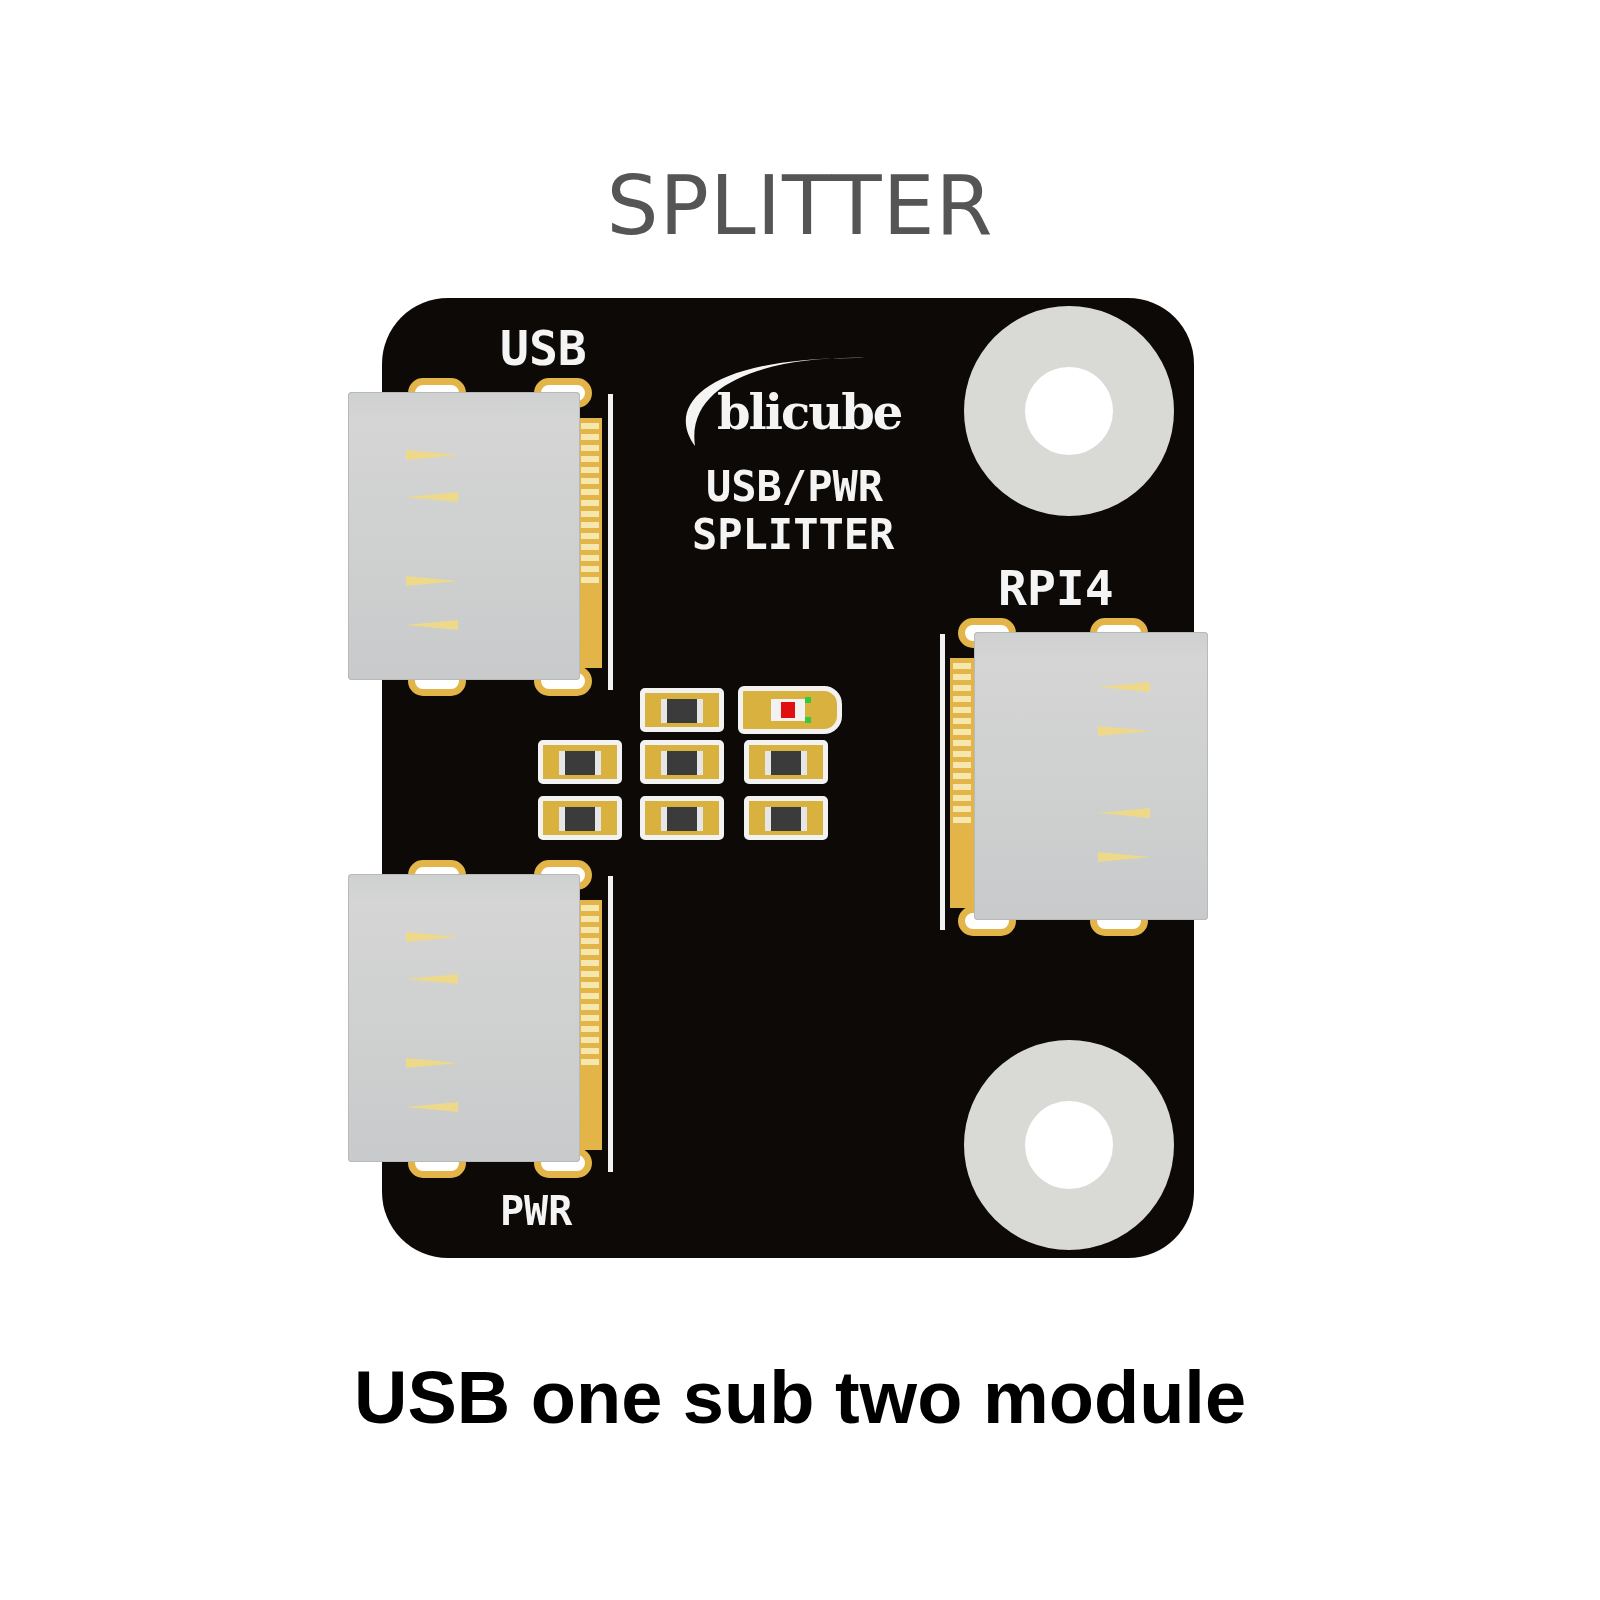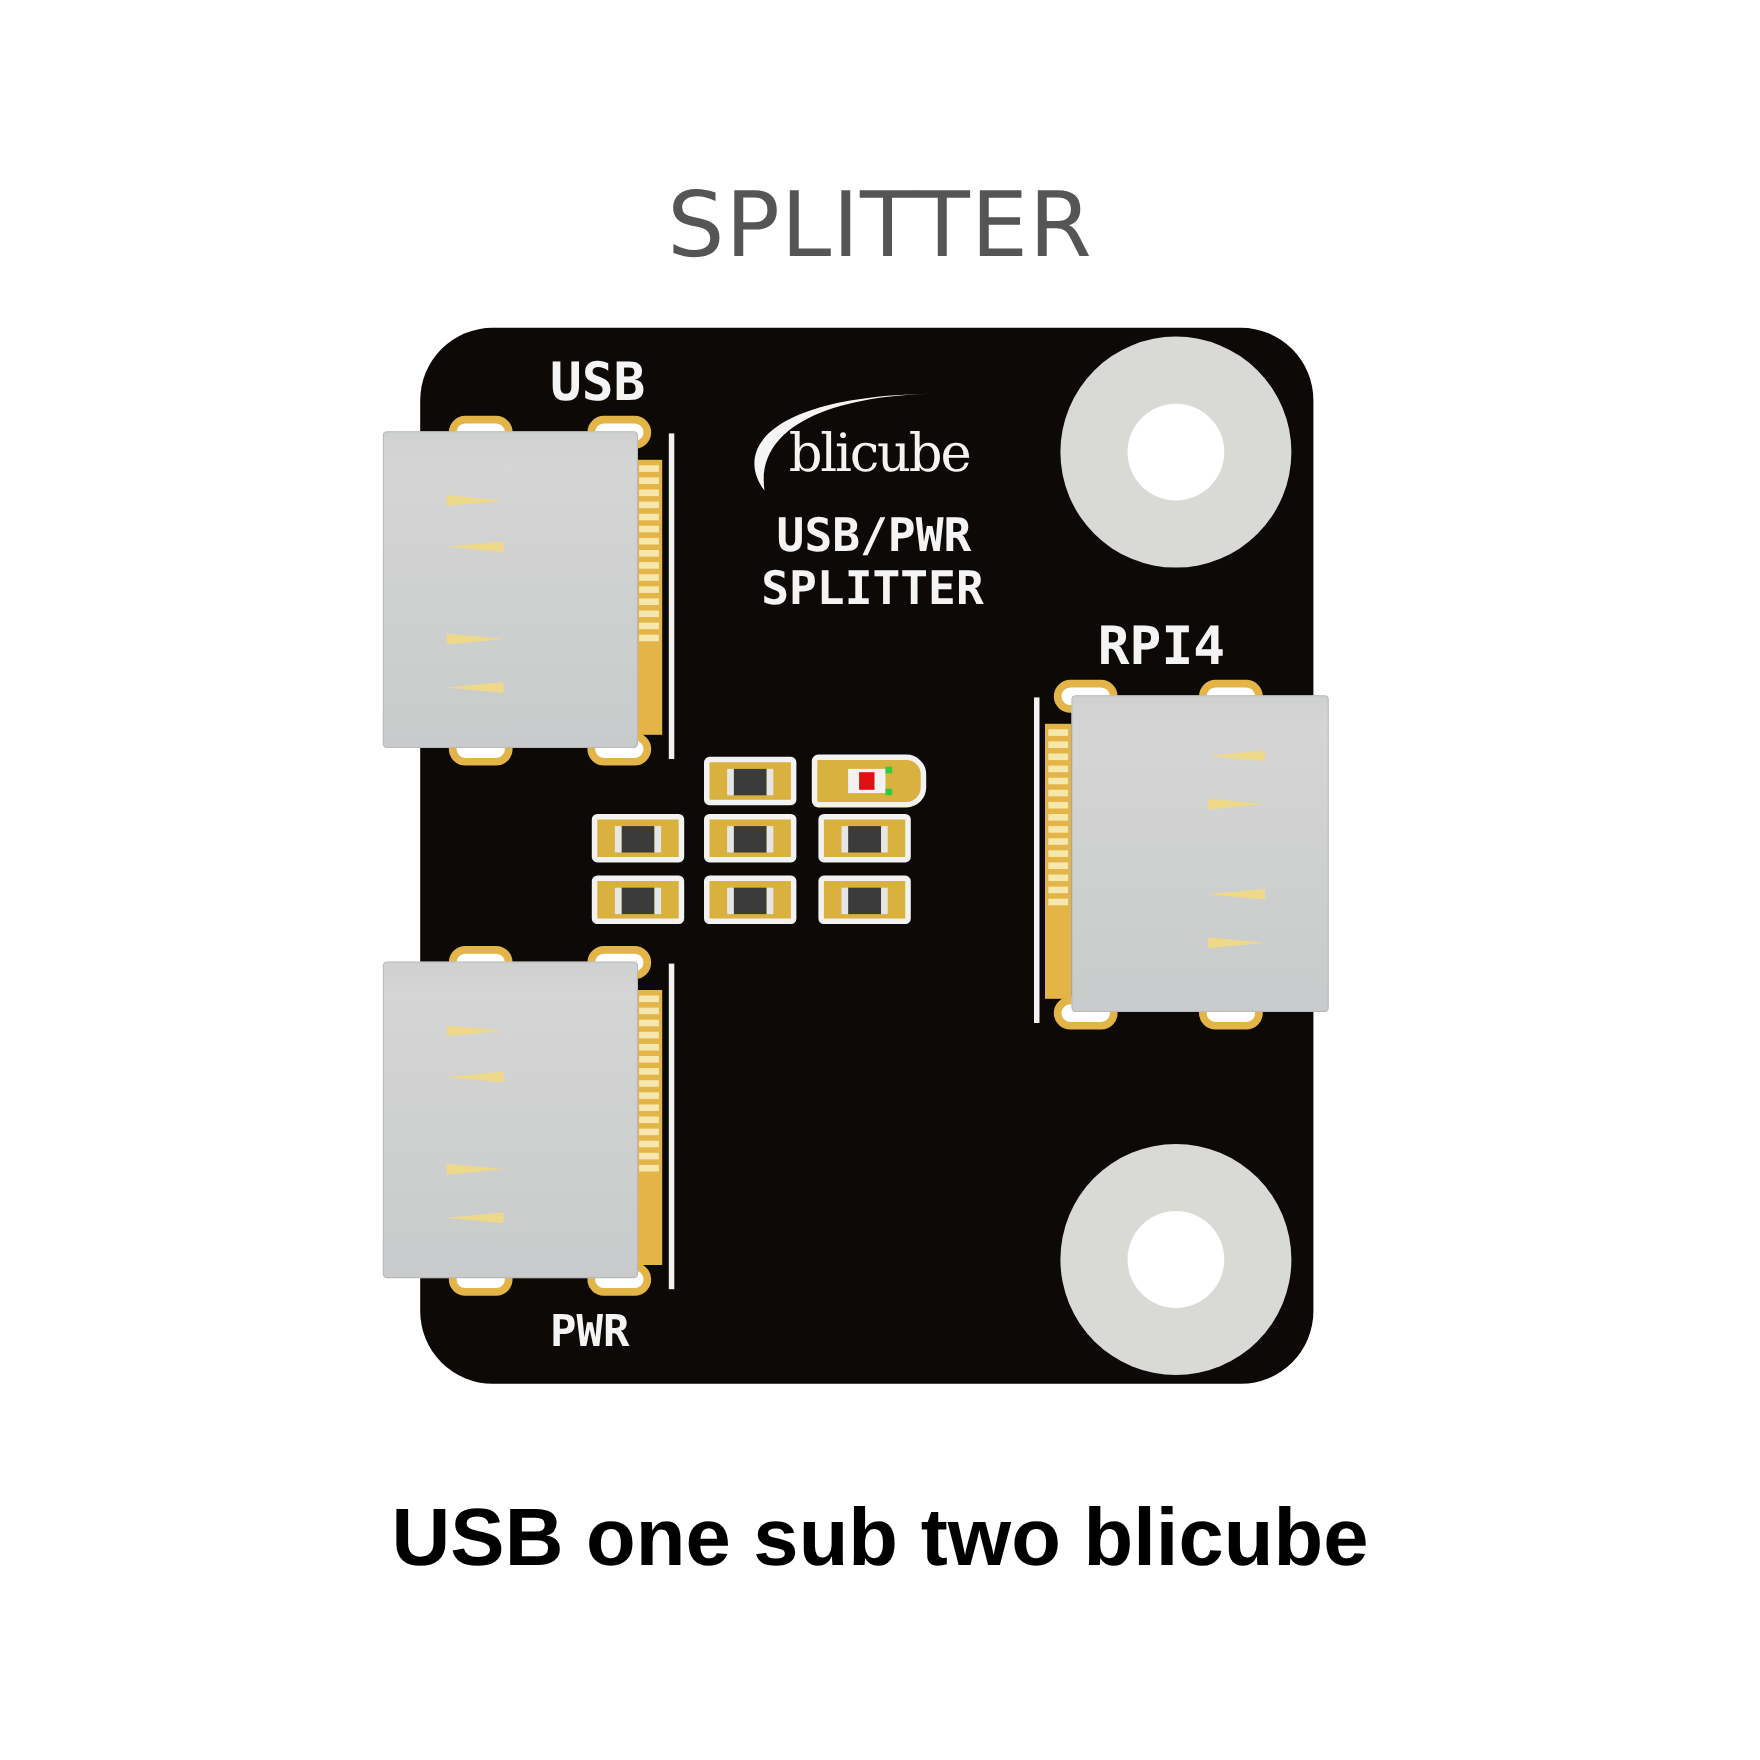--- a/index.html
+++ b/index.html
@@ -31,21 +31,21 @@
 <div id="pcb" class="abs">
 
   <div class="abs silk" style="left:118px; top:22px; font-size:48px;">USB</div>
   <div class="abs silk" style="left:118px; top:890px; font-size:40px;">PWR</div>
   <div class="abs silk" style="left:616px; top:262px; font-size:48px;text-align:center;">RPI4</div>
 
   <div class="abs" style="left:283px; top:48px; width:230px; height:110px;">
     <svg width="230" height="110" viewBox="0 0 230 110">
       <path d="M30 100 C 0 60, 40 10, 200 12 C 120 10, 20 30, 30 100 Z" fill="#f4f4f4"></path>
     </svg>
-    <div class="abs silk" style="left:52px; top:38px; font-family:'DejaVu Serif',serif; font-size:48px; font-weight:normal; letter-spacing:-2px;">blicube</div>
+    <div class="abs silk" style="left:52px; top:38px; font-family:'DejaVu Serif',serif; font-size:48px; font-weight:bold; letter-spacing:-2px;">blicube</div>
   </div>
   <div class="abs silk" style="left:324px; top:164px; font-size:42px;">USB/PWR</div>
   <div class="abs silk" style="left:310px; top:212px; font-size:42px;">SPLITTER</div>
 
   <div class="abs hole-ring" style="left:582px; top:8px;">
       <div class="abs hole"></div>
     </div>
   <div class="abs hole-ring" style="left:582px; top:742px;">
       <div class="abs hole"></div>
     </div>
@@ -165,13 +165,13 @@
       <div class="body"></div>
     </div>
   <div class="abs smd" style="left:258px; top:498px;">
       <div class="body"></div>
     </div>
   <div class="abs smd" style="left:362px; top:498px;">
       <div class="body"></div>
     </div>
 </div>
 
-<div id="caption" class="abs">USB one sub two blicube</div>
+<div id="caption" class="abs">USB one sub two module</div>
 
 </body></html>

